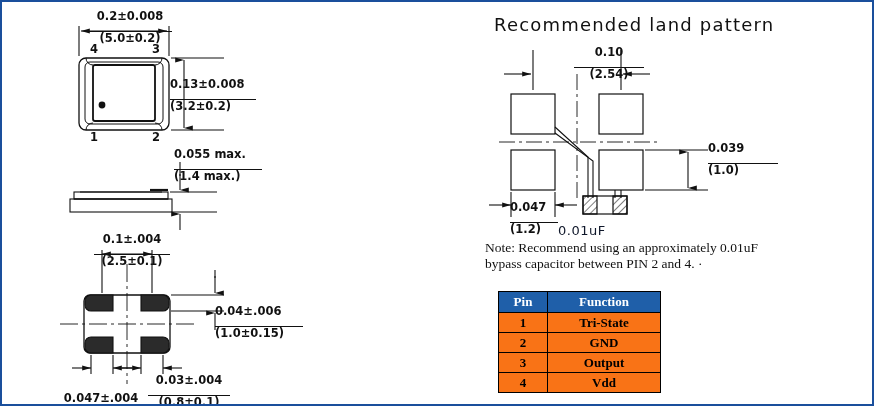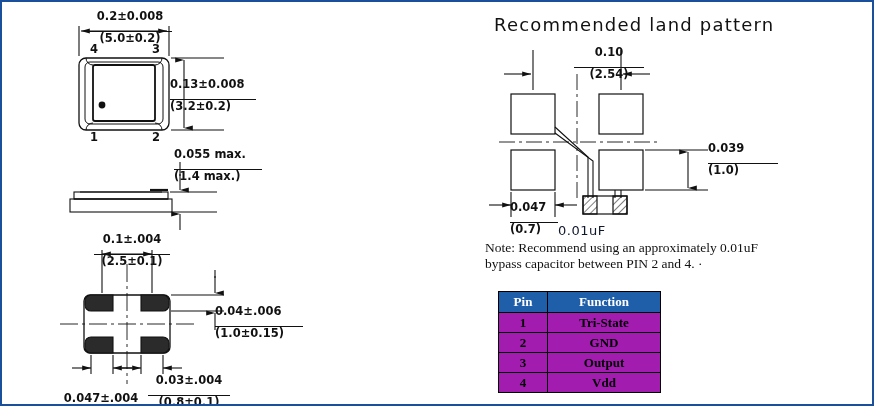--- a/index.html
+++ b/index.html
@@ -61,21 +61,21 @@
     font-family: "Liberation Serif", serif;
     font-size: 14.5px;
     font-weight: 700;
     color: #1a4f9c;
     white-space: nowrap;
   }
   table.pintable {
     position: absolute;
     border-collapse: collapse;
     font-family: "Liberation Serif", serif;
-    background: #a21caf;
+    background: #f97316;
   }
   table.pintable th, table.pintable td {
     border: 1px solid #000000;
     text-align: center;
     font-weight: 700;
     font-size: 13px;
     padding: 0;
     height: 19px;
     color: #000000;
   }
@@ -274,21 +274,21 @@
     <span class="bot">(2.54)</span>
   </div>
 
   <div class="frac ruled" style="left:706px; top:140px; width:70px; text-align:left;">
     <span class="top">0.039</span>
     <span class="bot">(1.0)</span>
   </div>
 
   <div class="frac ruled" style="left:508px; top:183px; width:48px; text-align:left;margin-top:16px;">
     <span class="top">0.047</span>
-    <span class="bot">(0.7)</span>
+    <span class="bot">(1.2)</span>
   </div>
 
   <div class="cap-label" style="left:556px; top:221px;">0.01uF</div>
 
   <div class="note" style="left:483px; top:238px;">Note: Recommend using an approximately 0.01uF</div>
   <div class="note" style="left:483px; top:254px;">bypass capacitor between PIN 2 and 4. ·</div>
 
   <table class="pintable" style="left:496px; top:289px;">
     <thead>
       <tr>

